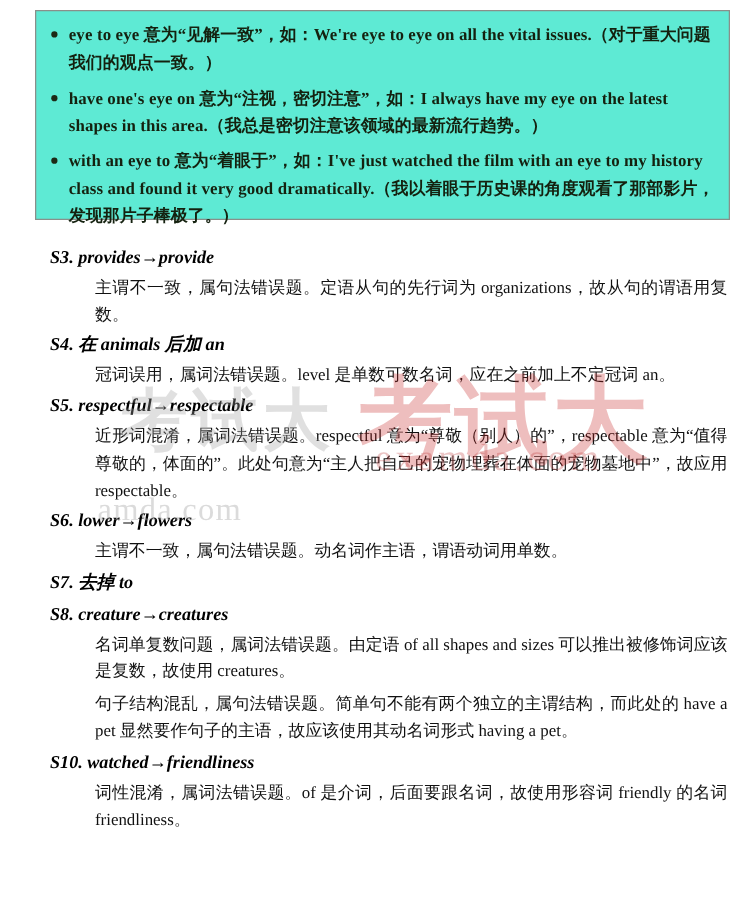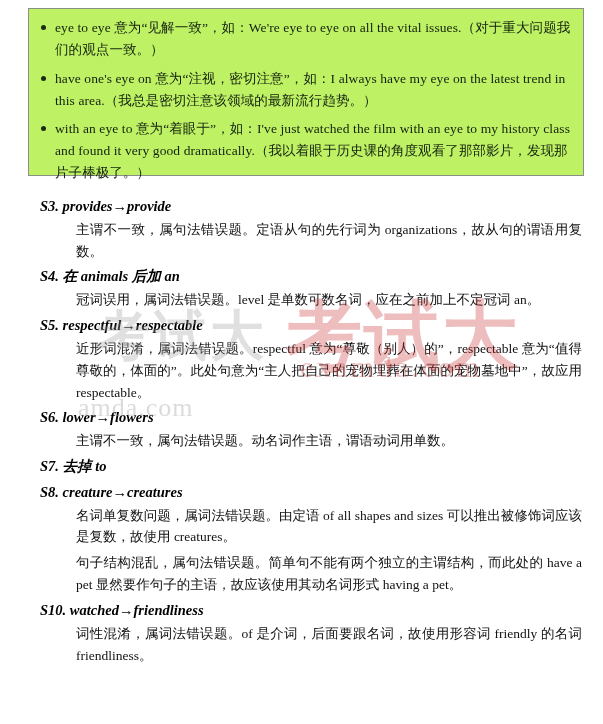--- a/index.html
+++ b/index.html
@@ -24,22 +24,23 @@
 
   
   .note-box {
     position: absolute;
     left: 28px;
     top: 8px;
     width: 556px;
     height: 168px;
     box-sizing: border-box;
     border: 1px solid #8a8f8a;
-    background: #bef264;
+    background: #5eead4;
     padding: 8px 10px 6px 10px;
+    font-weight: bold;
   }
   .note-item {
     position: relative;
     padding-left: 16px;
     margin-bottom: 7px;
     font-size: 13.5px;
     line-height: 1.62;
     letter-spacing: 0.1px;
     color: #14210f;
   }
@@ -129,21 +130,21 @@
 
 <div class="page">
 
   <div class="note-box">
     <div class="note-item">
       <span class="note-bullet"></span>
       <span>eye to eye 意为“见解一致”，如：We're eye to eye on all the vital issues.（对于重大问题我们的观点一致。）</span>
     </div>
     <div class="note-item">
       <span class="note-bullet"></span>
-      <span>have one's eye on 意为“注视，密切注意”，如：I always have my eye on the latest trend in this area.（我总是密切注意该领域的最新流行趋势。）</span>
+      <span>have one's eye on 意为“注视，密切注意”，如：I always have my eye on the latest shapes in this area.（我总是密切注意该领域的最新流行趋势。）</span>
     </div>
     <div class="note-item">
       <span class="note-bullet"></span>
       <span>with an eye to 意为“着眼于”，如：I've just watched the film with an eye to my history class and found it very good dramatically.（我以着眼于历史课的角度观看了那部影片，发现那片子棒极了。）</span>
     </div>
   </div>
 
   <div class="answers">
 
     <div class="ans">

